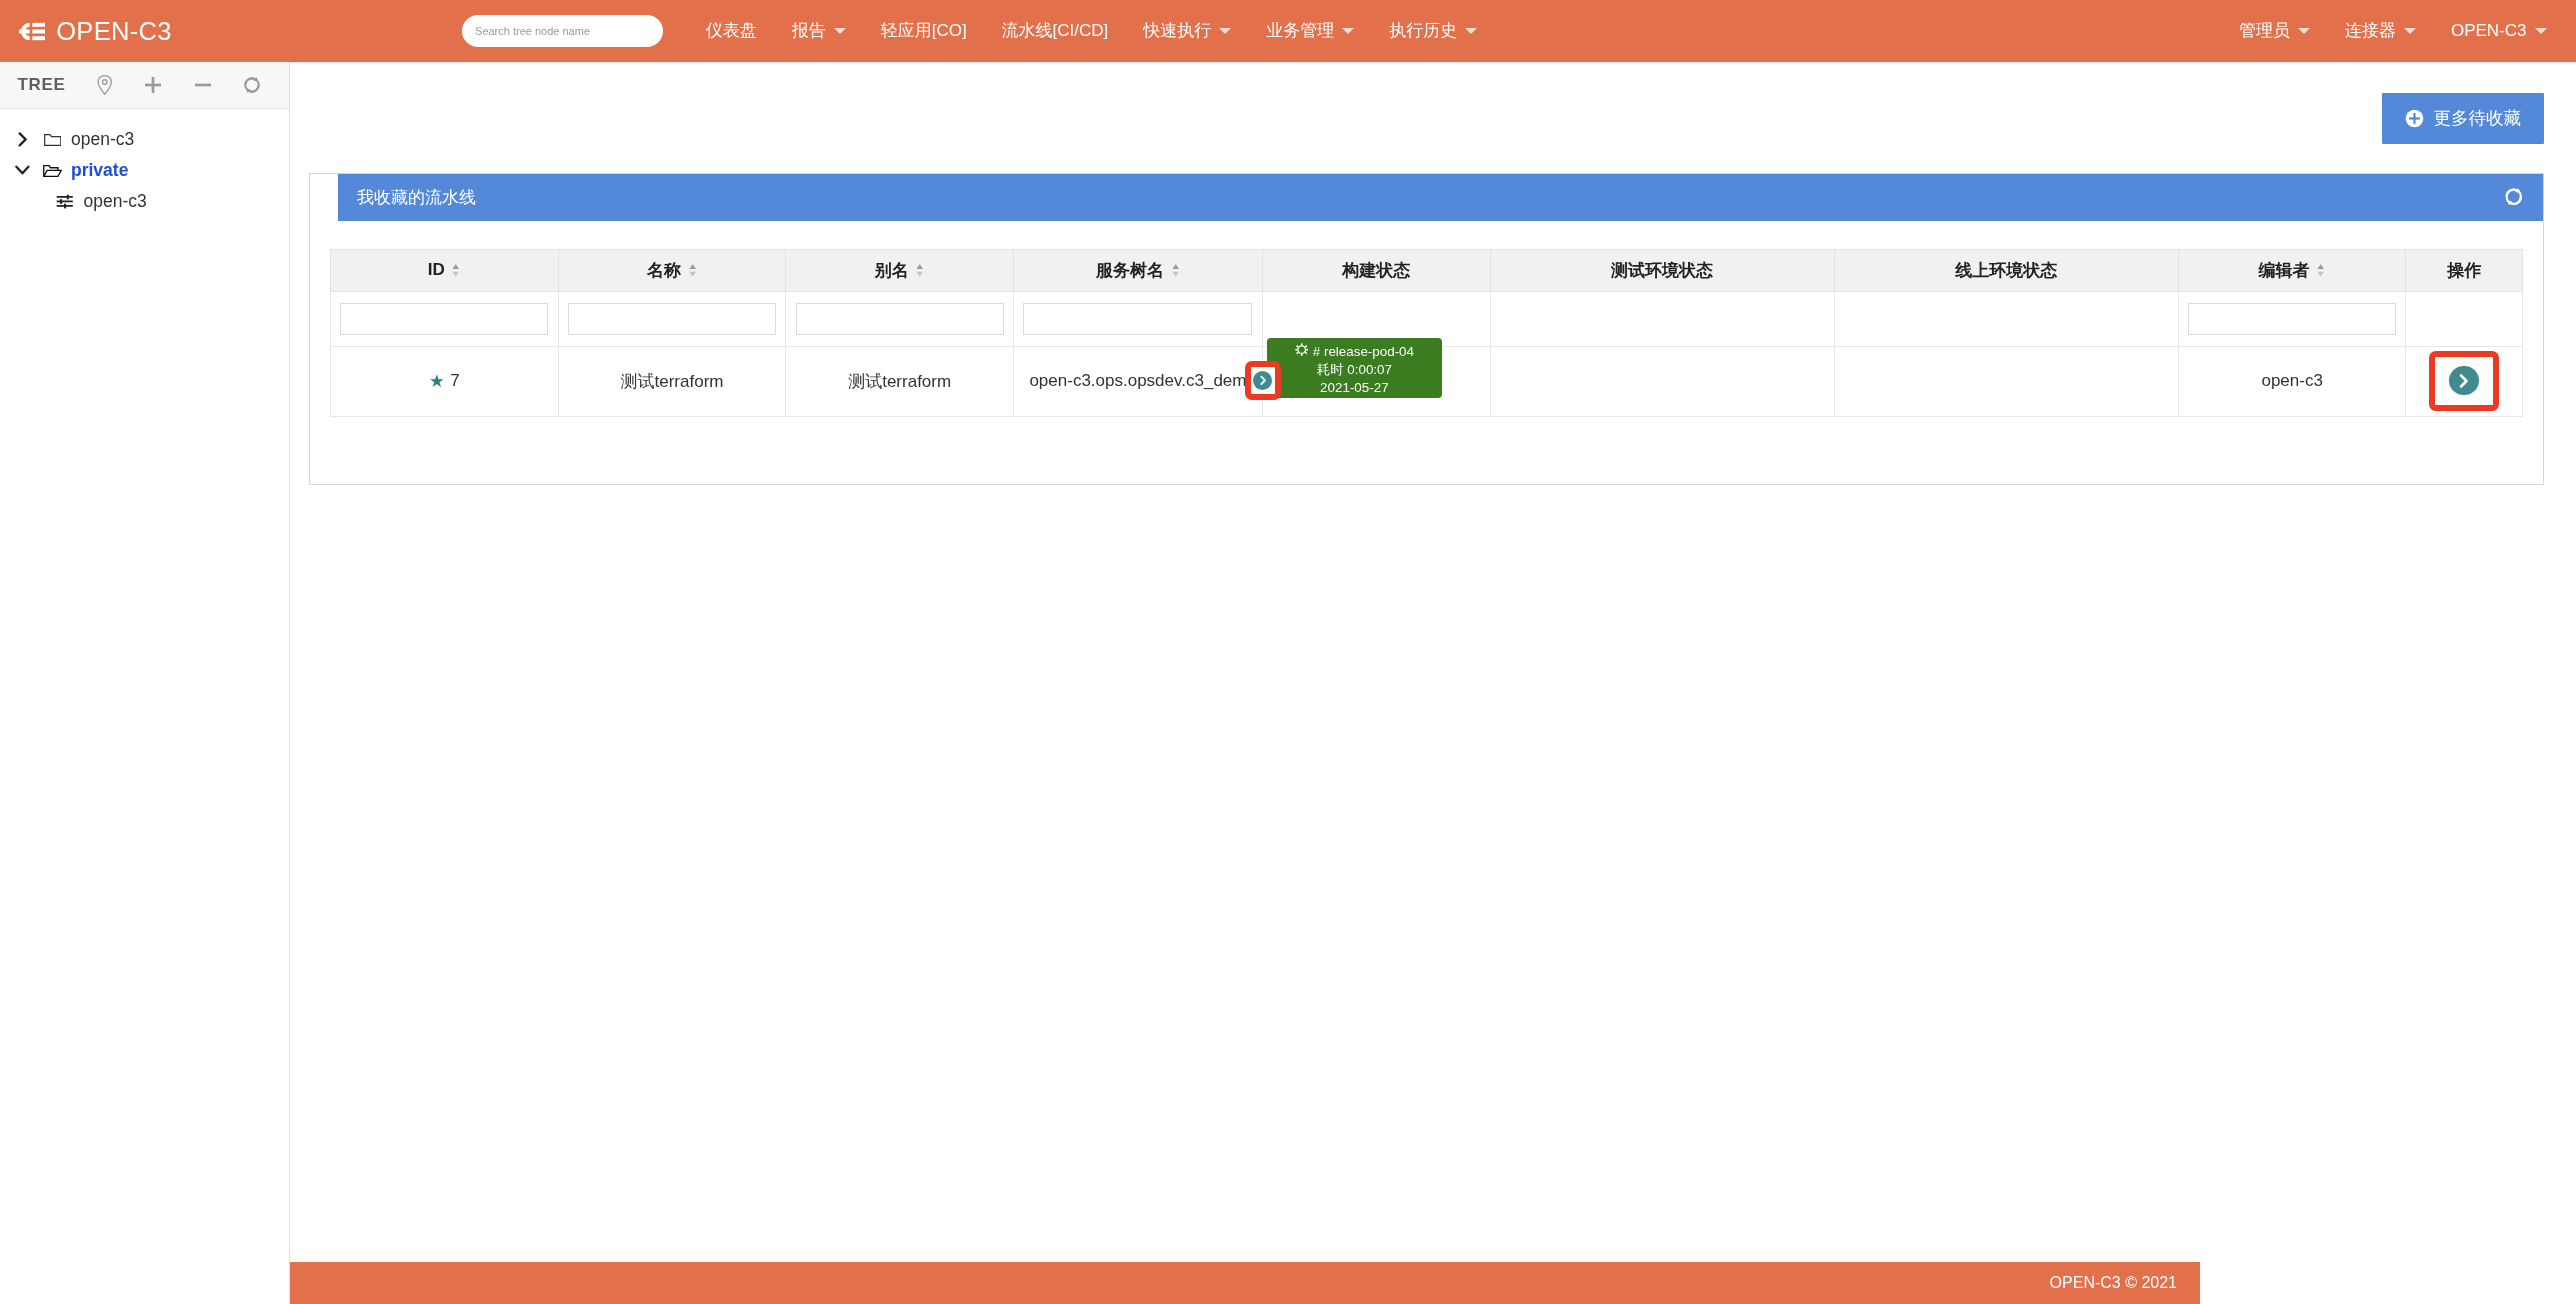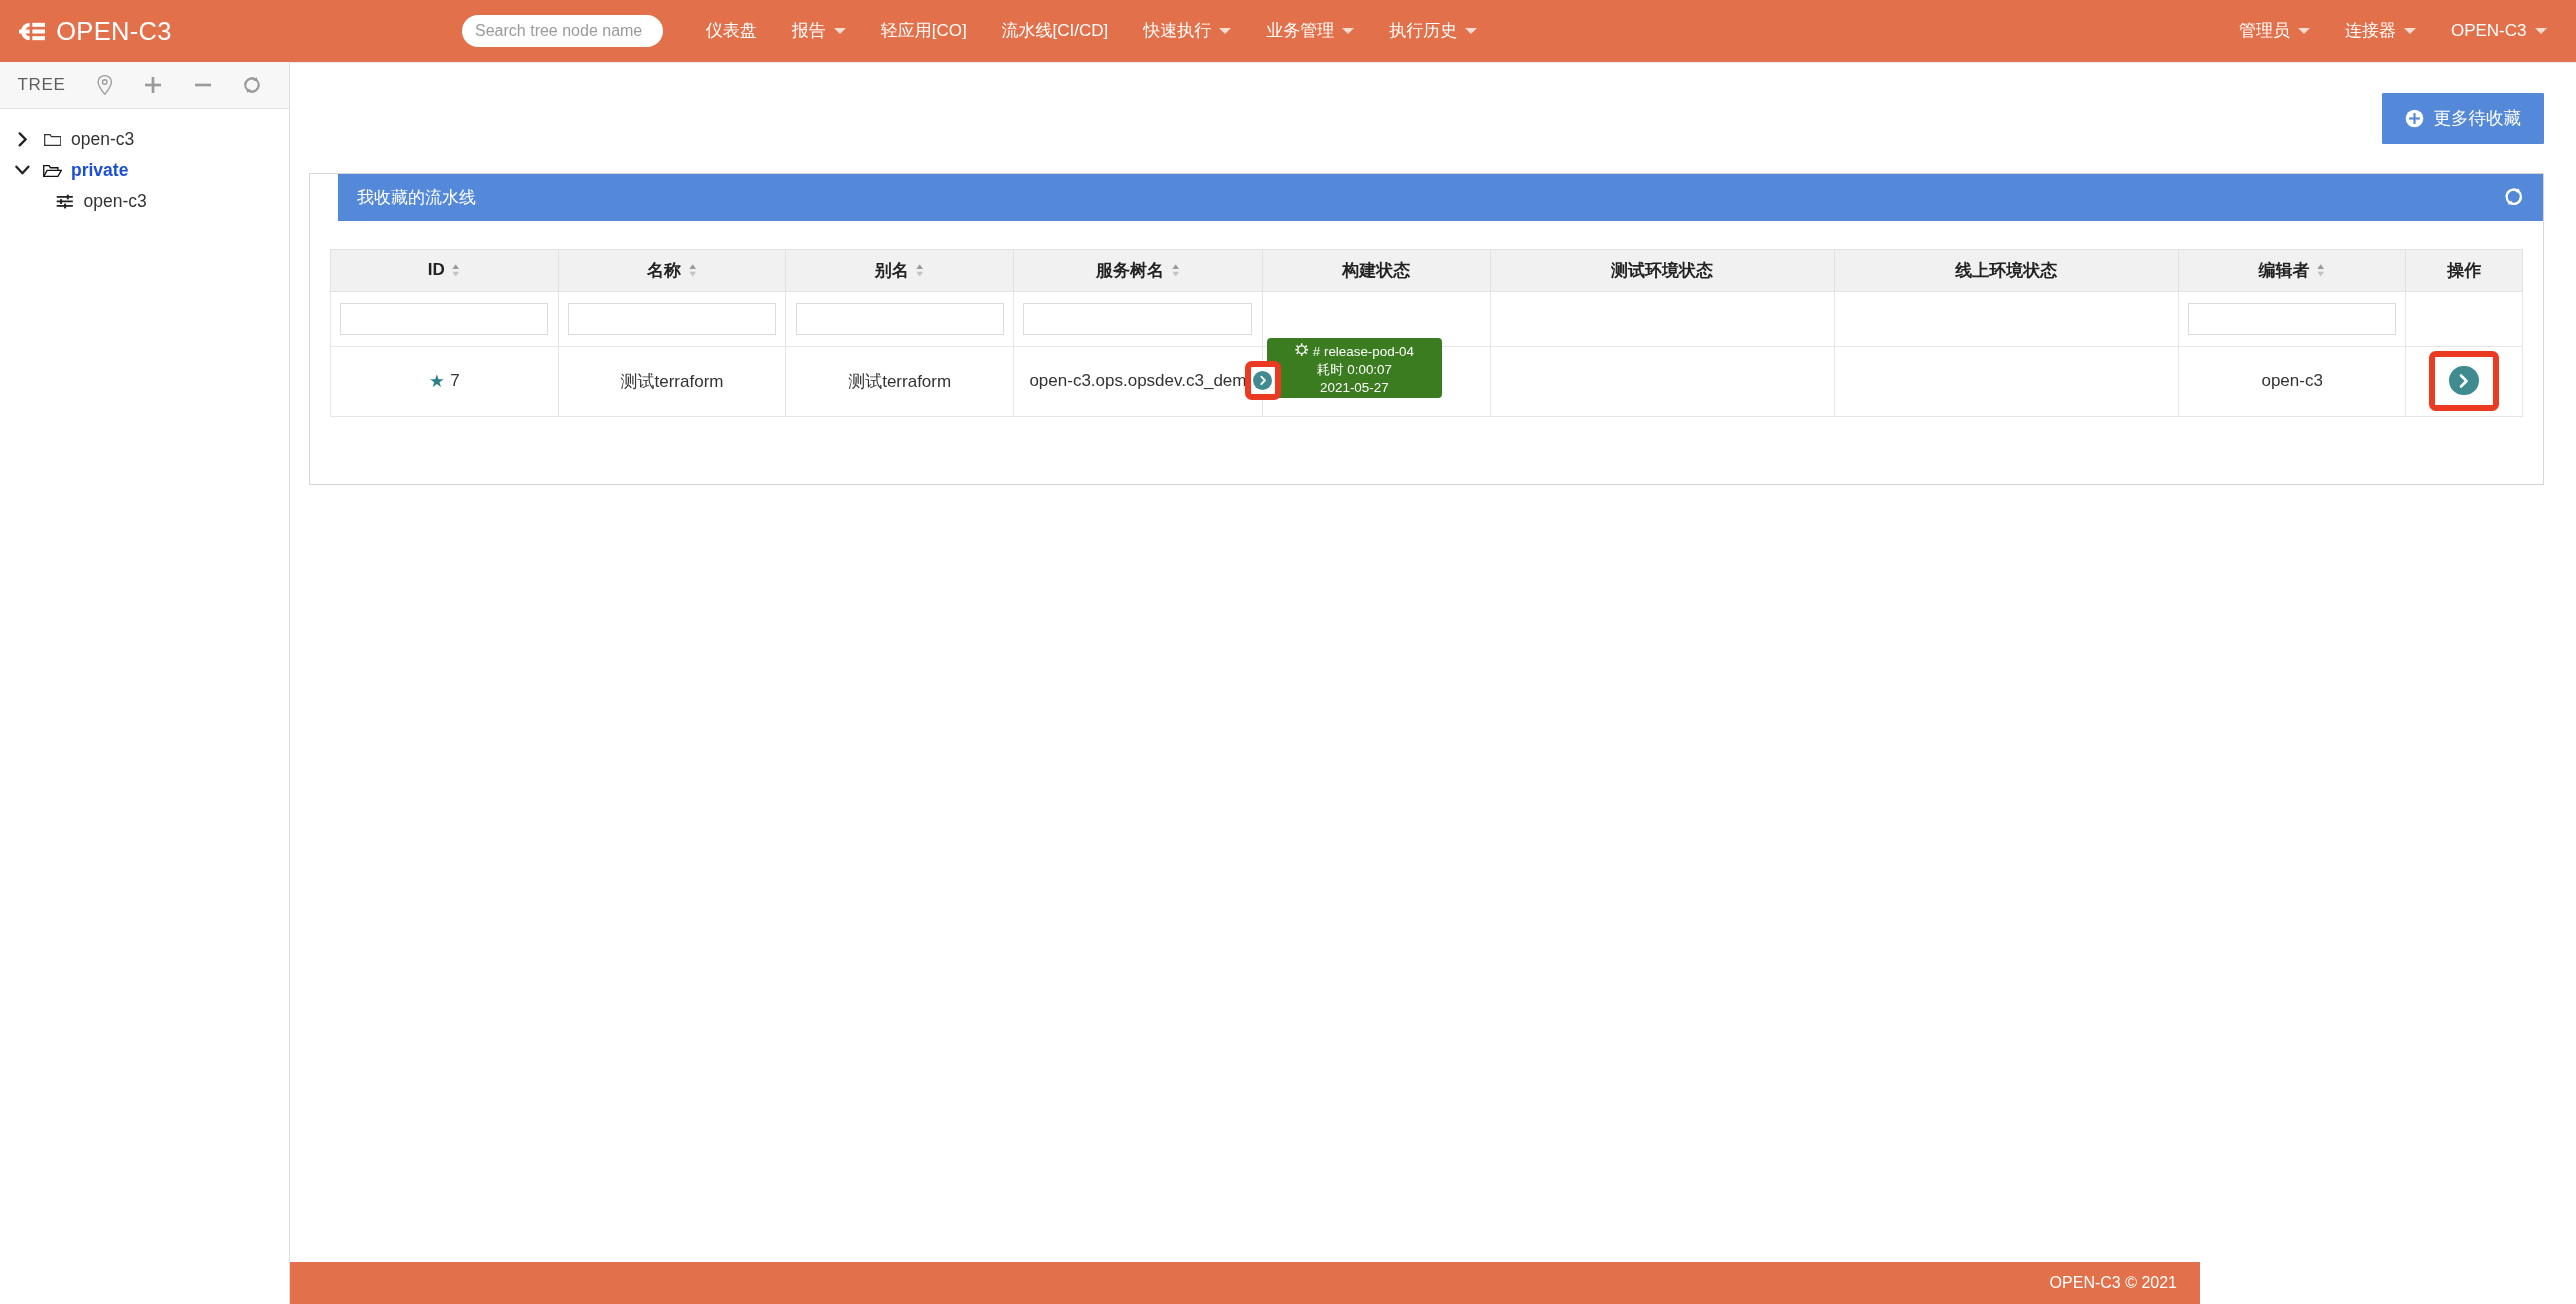--- a/index.html
+++ b/index.html
@@ -30,21 +30,21 @@
     margin-right: 9.4px;
     display: block;
   }
   .search-box {
     margin-left: 290px;
     width: 201px; height: 32px;
     background: #ffffff;
     border: none;
     border-radius: 17.5px;
     padding: 0 13.4px;
-    font-size: 16px;
+    font-size: 11px;
     font-family: "Liberation Sans", sans-serif;
     color: #333;
     outline: none;
   }
   .search-box::placeholder { color: #9a9a9a; }
 
   .nav-items { display: flex; align-items: center; margin-left: 25.5px; }
   .nav-item {
     display: flex; align-items: center;
     color: #ffffff;
@@ -75,21 +75,21 @@
   .tree-header {
     height: 47px;
     background: #f7f7f7;
     border-bottom: 0.7px solid #e3e3e3;
     display: flex; align-items: center;
     padding: 0 17.5px;
   }
   .tree-title {
     font-size: 17px;
     color: #5f5f5f;
-    font-weight: normal;
+    font-weight: bold;
     letter-spacing: 0.7px;
   }
   .tree-tools { margin-left: auto; display: flex; align-items: center; gap: 29.5px; margin-right: 9.4px; }
   .tree-tool { color: #9b9b9b; cursor: pointer; display: block; }
   .tree-body { padding-top: 14.8px; }
   .tree-row {
     display: flex; align-items: center;
     height: 31px;
     font-size: 17.5px;
     color: #333333;

